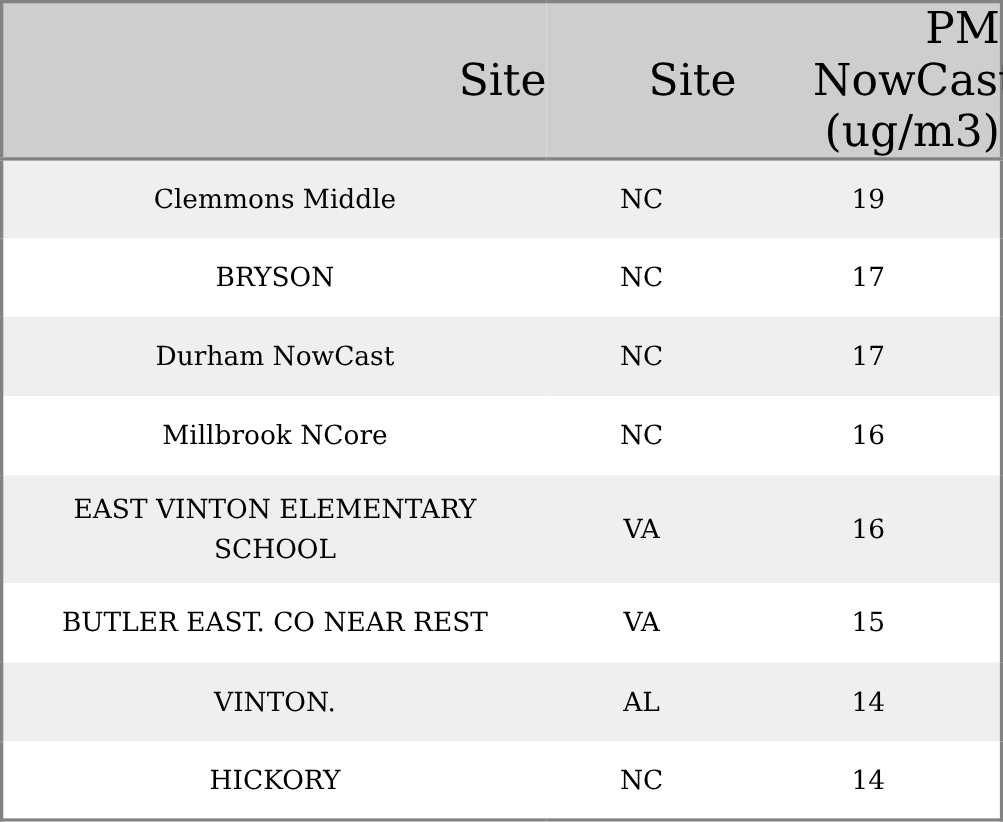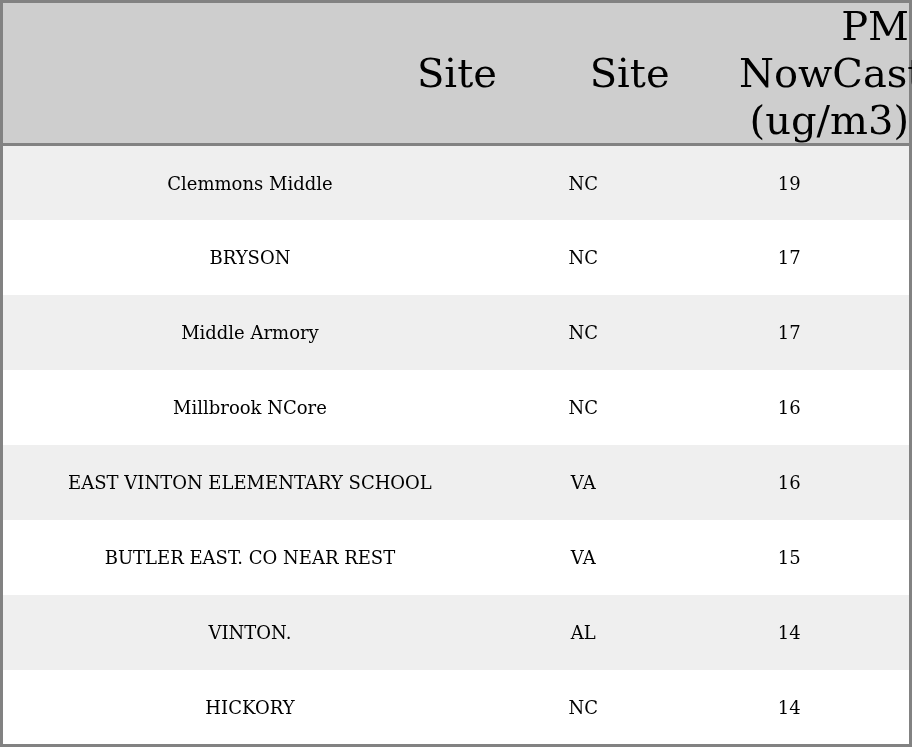--- a/index.html
+++ b/index.html
@@ -45,21 +45,21 @@
     line-height:1.17;
     text-align:right;
     vertical-align:middle;
     padding:0;
   }
   thead th .hdr-wrap{
     display:inline-block;
     max-width:170px; 
   }
   tbody td{
-    font-size:18px;
+    font-size:24px;
     line-height:1.5;
     text-align:center;
     vertical-align:middle;
     padding:4px 2px;
     height:58px;
     box-sizing:border-box;
   }
   tbody tr:nth-child(odd){background:var(--row-alt-bg);}
   tbody tr:nth-child(even){background:var(--row-bg);}
   td.site-cell .cell-inner{
@@ -111,21 +111,21 @@
     <td>
       <span>NC</span>
     </td>
     <td>
       <span>17</span>
     </td>
   </tr>
 
   <tr>
     <td class="site-cell">
-      <span class="cell-inner">Middle Armory</span>
+      <span class="cell-inner">Durham NowCast</span>
     </td>
     <td>
       <span>NC</span>
     </td>
     <td>
       <span>17</span>
     </td>
   </tr>
 
   <tr>

